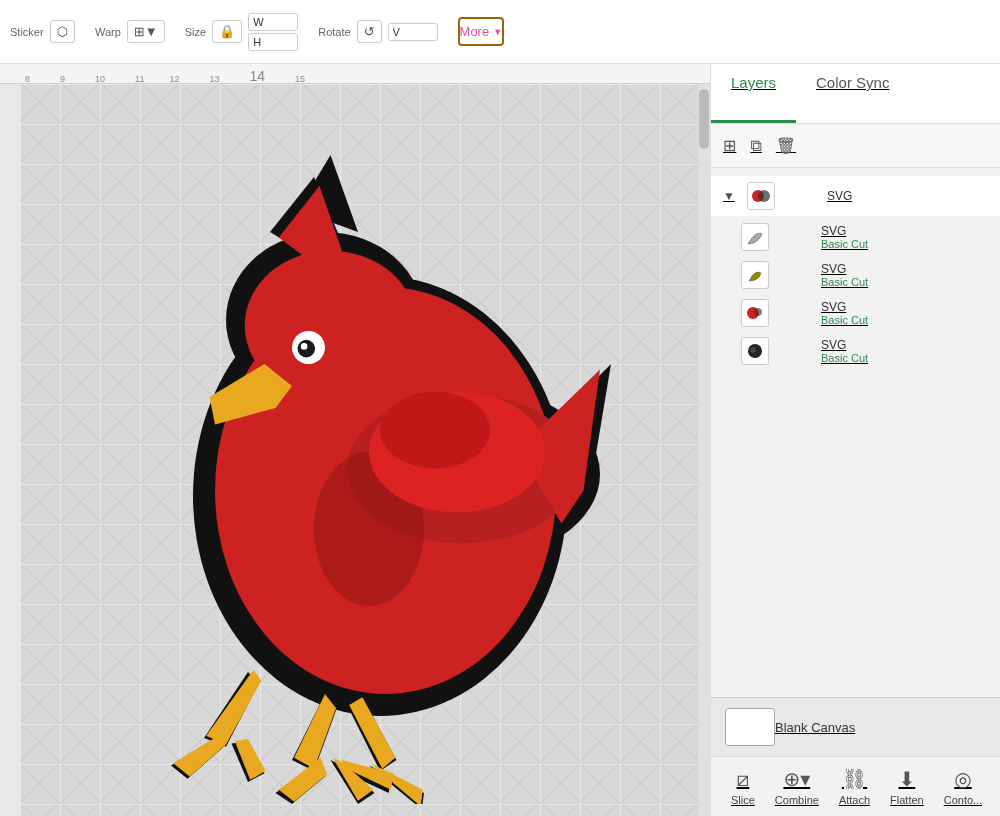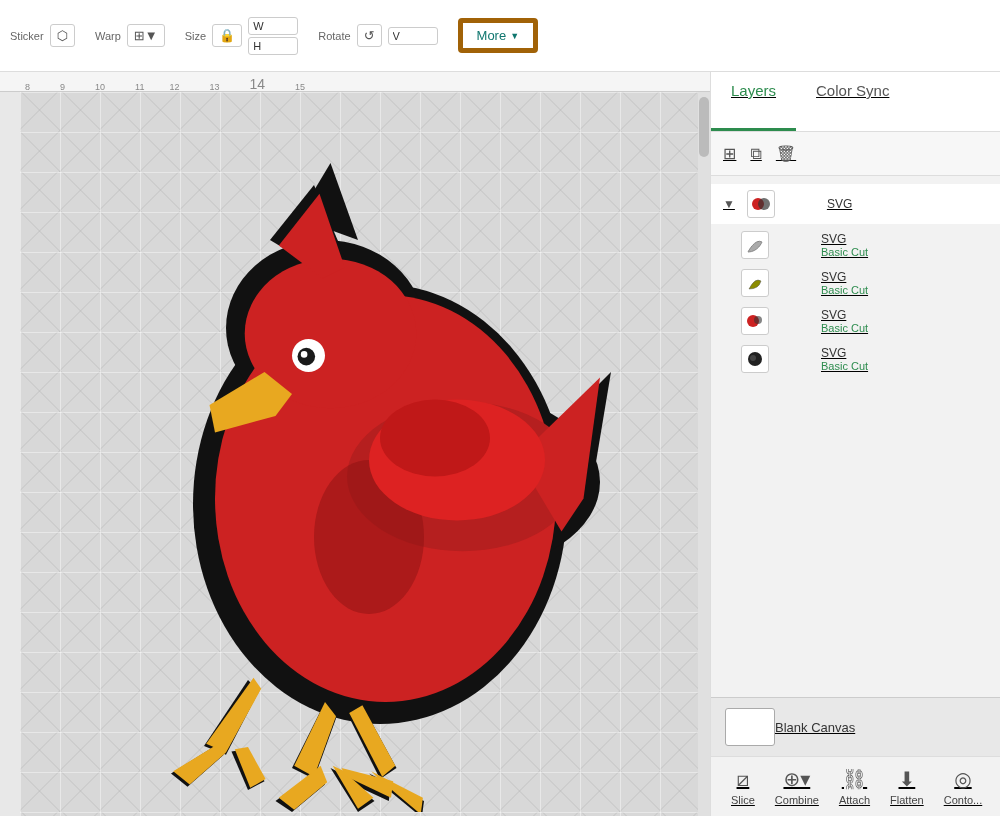--- a/index.html
+++ b/index.html
@@ -1,20 +1,20 @@
 <!DOCTYPE html>
 <html><head>
   <meta charset="utf-8">
   <style>
     * { box-sizing: border-box; margin: 0; padding: 0; }
     body { width: 1000px; height: 816px; overflow: hidden; font-family: Arial, sans-serif; background: #f0f0f0; display: flex; flex-direction: column; }
 
     
     .toolbar {
-      height: 72px;
+      height: 64px;
       background: #fff;
       border-bottom: 1px solid #ddd;
       display: flex;
       align-items: center;
       padding: 0 10px;
       gap: 20px;
       flex-shrink: 0;
     }
     .toolbar-group {
       display: flex;
@@ -38,26 +38,26 @@
       background: none;
       border: 1px solid #ccc;
       border-radius: 3px;
       padding: 3px 6px;
       cursor: pointer;
       font-size: 13px;
       color: #555;
     }
     .more-btn {
       background: none;
-      border: 5px solid #a16207;
+      border: 2px solid #a16207;
       border-radius: 4px;
-      padding: 5px 14px;
+      padding: 5px 0;
       font-size: 13px;
       cursor: pointer;
-      color: #0f766e;
+      color: #ec4899;
       display: flex;
       align-items: center;
       gap: 4px;
     }
     .more-btn::after { content: '▼'; font-size: 9px; }
     .tab {
       padding: 10px 20px 12px;
       font-size: 15px;
       cursor: pointer;
       color: #555;

